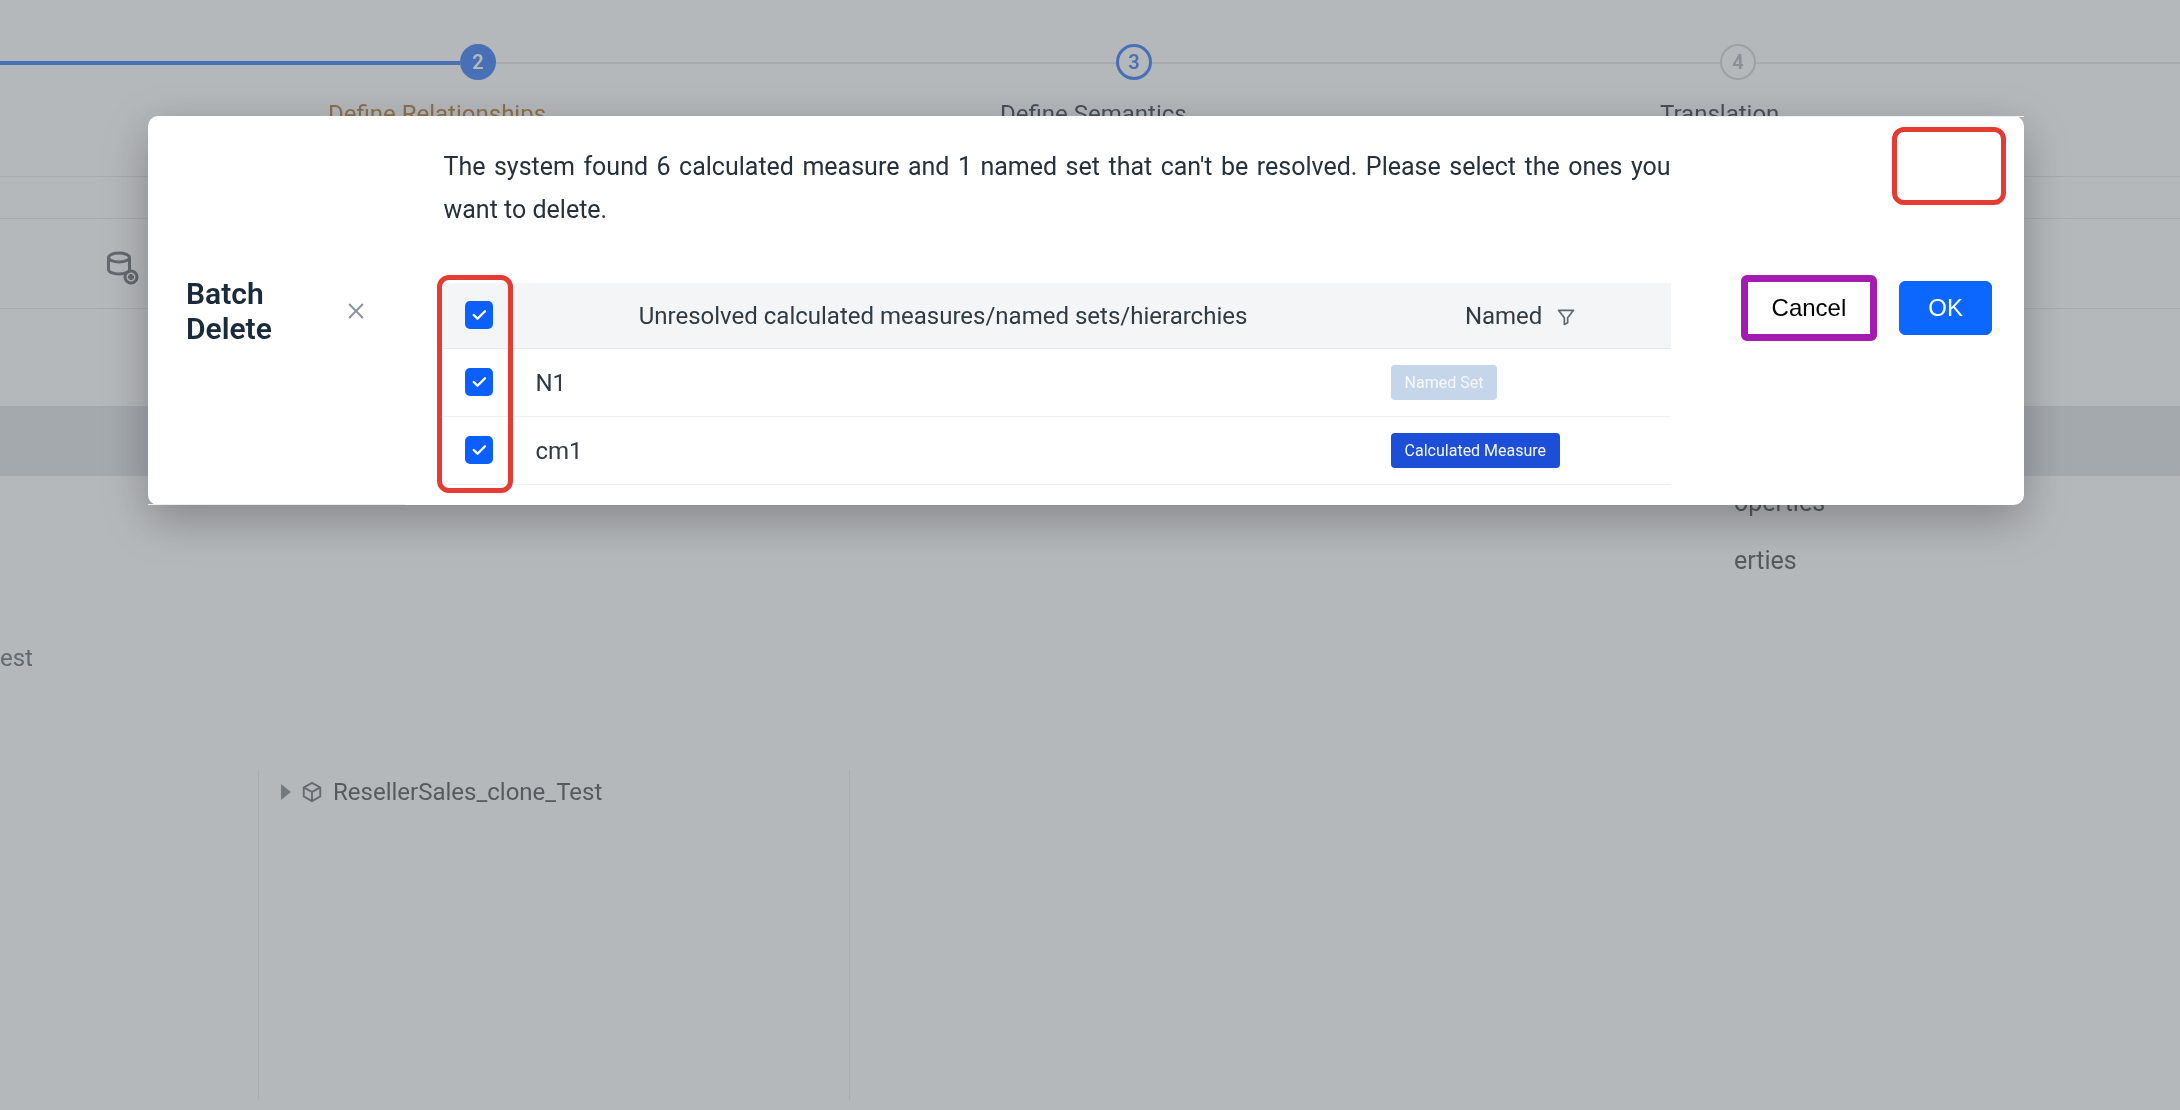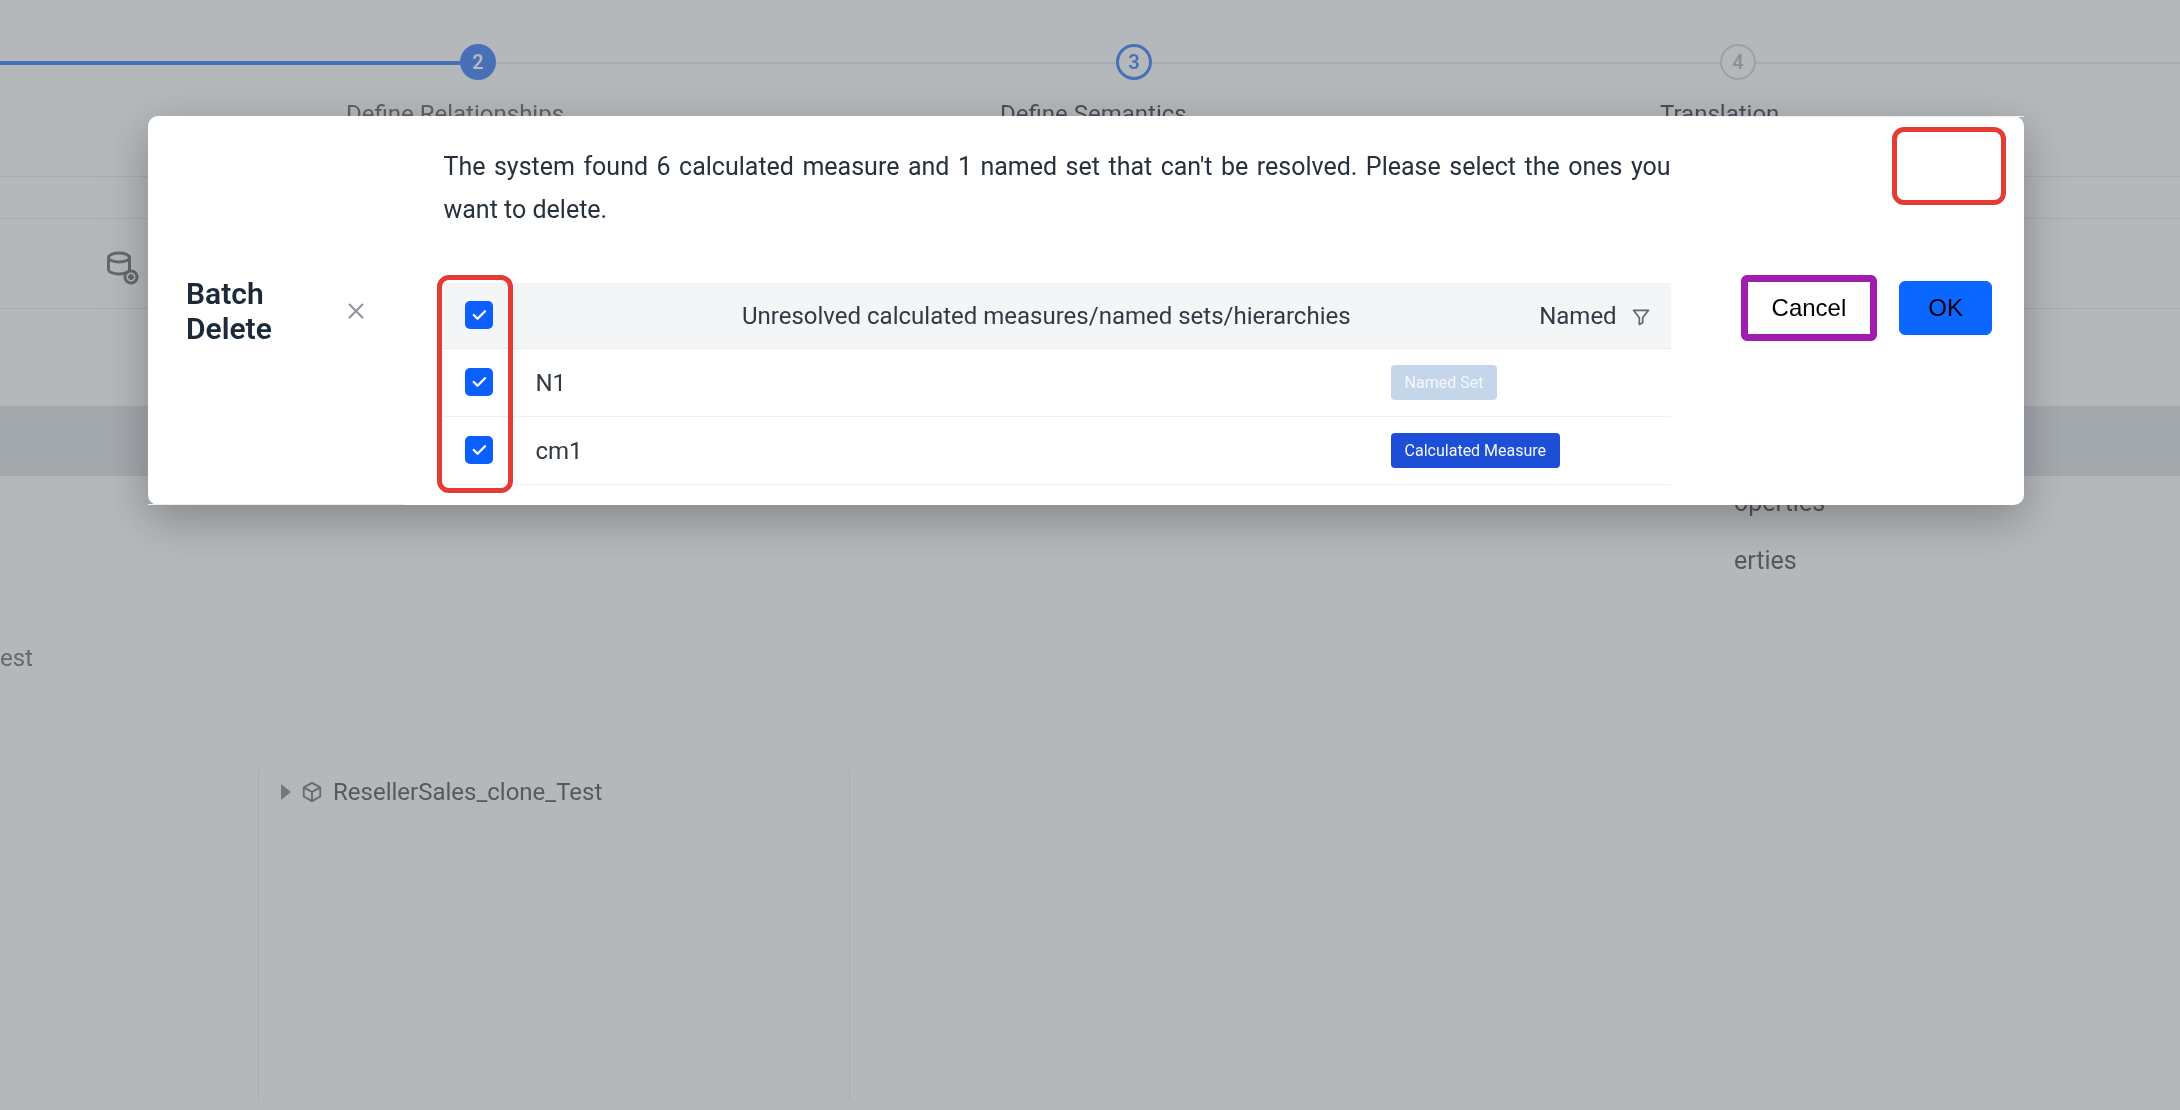--- a/index.html
+++ b/index.html
@@ -9,21 +9,21 @@
   .bg { position: absolute; inset: 0; filter: saturate(0.95); }
   .stepper { position: absolute; top: 24px; left: 0; right: 0; height: 100px; }
   .step-line { position: absolute; top: 37px; height: 4px; }
   .step-line.seg1 { left: 0; width: 460px; background: #0b5fff; }
   .step-line.seg2 { left: 460px; width: 1740px; background: #dfe3e8; height: 2px; top: 38px; }
   .step { position: absolute; top: 20px; width: 36px; height: 36px; border-radius: 50%; display: flex; align-items: center; justify-content: center; font-size: 20px; font-weight: 600; }
   .step.step2 { left: 460px; background: #0b5fff; color: #fff; }
   .step.step3 { left: 1116px; background: #fff; border: 3px solid #0b5fff; color: #0b5fff; }
   .step.step4 { left: 1720px; background: #fff; border: 2px solid #c7ccd1; color: #a0a6ad; }
   .step-label { position: absolute; top: 76px; font-size: 24px; color: #0f172a; }
-  .step-label.l2 { left: 346px; color: #404040; }
+  .step-label.l2 { left: 328px; color: #a16207; }
   .step-label.l3 { left: 1000px; }
   .step-label.l4 { left: 1660px; }
 
   .bg-divider { position: absolute; left: 0; right: 0; border-top: 1px solid #e1e4e8; }
   .bg-divider.d1 { top: 176px; }
   .bg-divider.d2 { top: 218px; }
   .bg-divider.d3 { top: 308px; }
 
   .bg-icon-toolbar { position: absolute; left: 104px; top: 250px; width: 36px; height: 36px; display:flex; align-items:center; justify-content:center; }
 
@@ -51,21 +51,21 @@
   .dialog-header { display: flex; align-items: center; justify-content: space-between; padding: 26px 34px 24px 38px; border-bottom: 1px solid #eceef0; }
   .dialog-title { font-size: 30px; font-weight: 600; color: #1b2a3b; }
   .close-btn { width: 34px; height: 34px; display:flex; align-items:center; justify-content:center; color: #8d949b; cursor: pointer; }
   .close-btn svg { width: 22px; height: 22px; }
 
   .dialog-body { padding: 30px 38px 20px 38px; }
   .intro { font-size: 25px; line-height: 1.7; color: #26313b; text-align: justify; }
 
   .table-wrap { margin-top: 52px; position: relative; }
   .table { width: 100%; border-collapse: collapse; }
-  .table thead th { background: #f3f5f7; font-weight: 400; text-align: right; font-size: 24px; color: #2f3a44; padding: 18px 20px; border-bottom: 1px solid #e6e9ec; }
+  .table thead th { background: #f3f5f7; font-weight: 400; text-align: center; font-size: 24px; color: #2f3a44; padding: 18px 20px; border-bottom: 1px solid #e6e9ec; }
   .table thead th.th-chk { width: 72px; text-align: center; }
   .table thead th.th-type { width: 300px; }
   .table tbody td { font-size: 24px; color: #2f3a44; padding: 16px 20px; border-bottom: 1px solid #eef0f2; vertical-align: middle; }
   .table tbody td.td-chk { width: 72px; text-align: center; }
   .table tbody td.td-type { width: 300px; }
 
   .chk { width: 28px; height: 28px; border-radius: 5px; background: #0b5fff; display: inline-flex; align-items: center; justify-content: center; cursor: pointer; }
   .chk svg { width: 18px; height: 18px; color: #fff; }
 
   .filter-icon { display:inline-flex; vertical-align: middle; margin-left: 8px; color: #5e676f; }
@@ -75,21 +75,21 @@
   .pill.named { background: #c6d6ea; color: #f4f8fd; }
   .pill.calc { background: #1d4ed8; color: #f4f8fd; }
 
   
   .annot { position: absolute; border: 5px solid #e43b33; border-radius: 12px; pointer-events: none; }
   .annot-chk { left: -6px; top: -8px; width: 76px; height: 218px; }
 
   .dialog-footer { border-top: 1px solid #eceef0; padding: 22px 32px 28px 32px; display: flex; justify-content: flex-end; gap: 22px; align-items: center; position: relative; }
   .btn { font-size: 24px; padding: 12px 24px; border-radius: 6px; cursor: pointer; }
   .btn-cancel { background: #fff; border: 7px solid #a21caf; color: #000000; }
-  .btn-ok { background: #0b67ff; border: 1px solid #0b67ff; color: #000000; padding: 12px 28px; }
+  .btn-ok { background: #0b67ff; border: 1px solid #0b67ff; color: #ffffff; padding: 12px 28px; }
   .annot-ok { position: absolute; right: 18px; top: 10px; width: 114px; height: 78px; border: 5px solid #e43b33; border-radius: 12px; pointer-events: none; }
 </style>
 </head>
 <body>
 
 <div class="bg">
   <div class="stepper">
     <div class="step-line seg1"></div>
     <div class="step-line seg2"></div>
     <div class="step step2">

